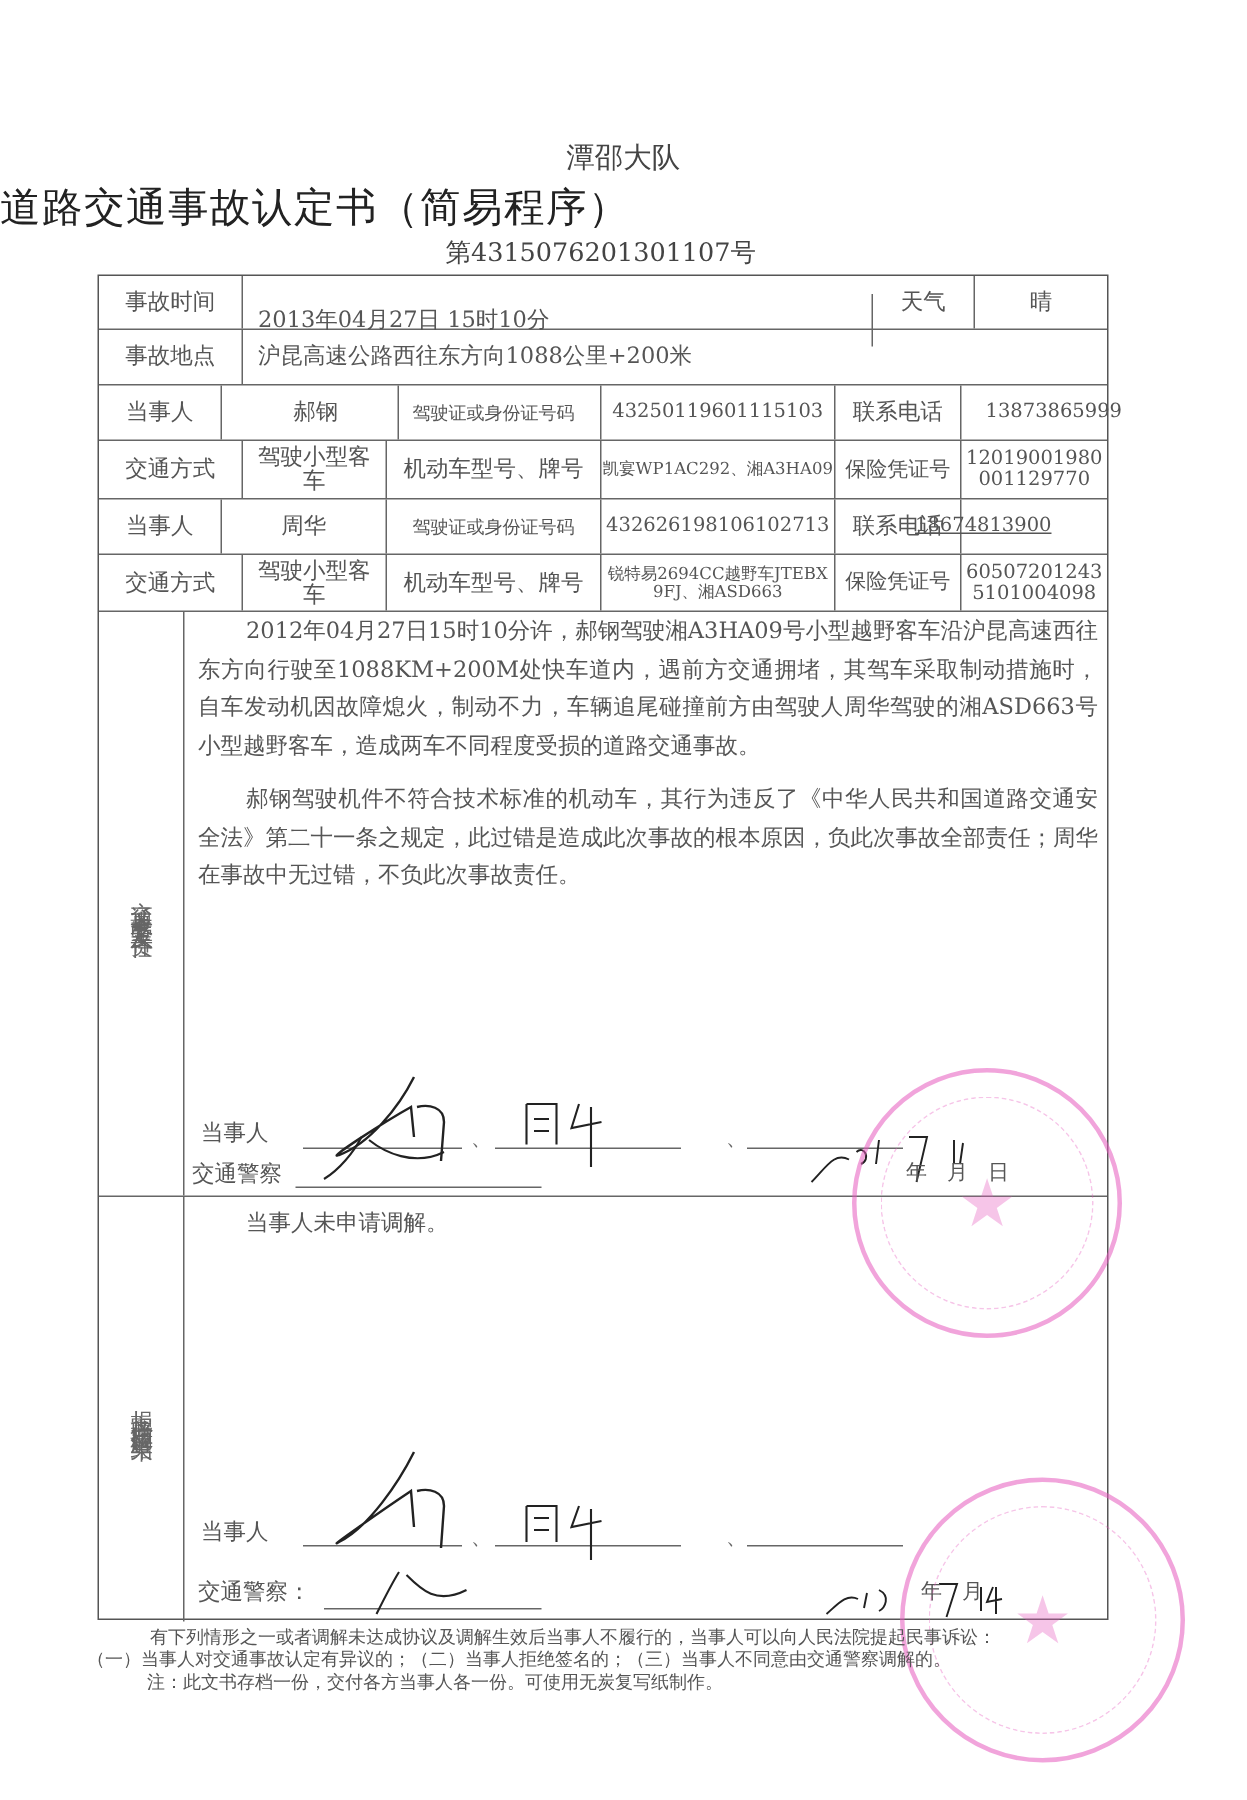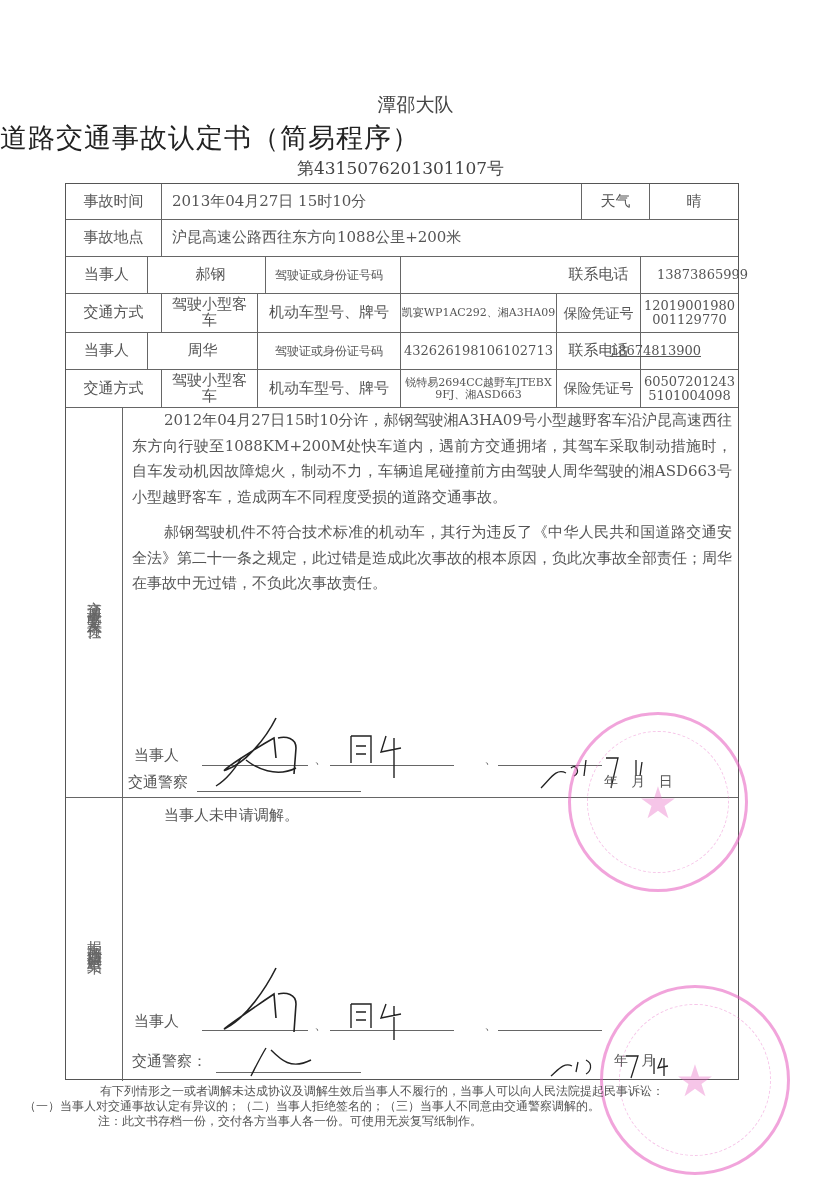--- a/index.html
+++ b/index.html
@@ -33,34 +33,35 @@
 <body>
 
 <div class="hdr1">潭邵大队</div>
 <div class="hdr2">道路交通事故认定书（简易程序）</div>
 <div class="hdr3">第4315076201301107号</div>
 
 <div class="frame">
 
   <div class="row" style="top:0;height:36px;">
     <div class="cell" style="left:0;width:96px;">事故时间</div>
-    <div class="cell left" style="left:96px;width:420px;">2013年04月27日  15时10分</div>
+    <div class="cell left" style="left:96px;width:420px;margin-top:12px;">2013年04月27日  15时10分</div>
     <div class="cell" style="left:516px;width:68px;">天气</div>
     <div class="cell noborder" style="left:584px;width:88px;">晴</div>
   </div>
 
   <div class="row" style="top:36px;height:37px;">
     <div class="cell" style="left:0;width:96px;">事故地点</div>
     <div class="cell left noborder" style="left:96px;width:576px;">沪昆高速公路西往东方向1088公里+200米</div>
   </div>
 
   <div class="row" style="top:73px;height:37px;">
     <div class="cell" style="left:0;width:82px;">当事人</div>
     <div class="cell" style="left:90px;width:110px;">郝钢</div>
     <div class="cell small" style="left:192px;width:143px;">驾驶证或身份证号码</div>
+    <div class="cell" style="left:335px;width:156px;font-size:13px;overflow:hidden;">43250119601115103</div>
     <div class="cell" style="left:491px;width:84px;">联系电话</div>
     <div class="cell noborder" style="left:575px;width:97px;font-size:13px;margin-left:13px;">13873865999</div>
   </div>
   <div class="row" style="top:110px;height:39px;">
     <div class="cell" style="left:0;width:96px;">交通方式</div>
     <div class="cell" style="left:96px;width:96px;padding:0 8px;">驾驶小型客车</div>
     <div class="cell" style="left:192px;width:143px;">机动车型号、牌号</div>
     <div class="cell xsmall" style="left:335px;width:156px;overflow:hidden;white-space:nowrap;">凯宴WP1AC292、湘A3HA09</div>
     <div class="cell" style="left:491px;width:84px;font-size:14px;">保险凭证号</div>
     <div class="cell noborder" style="left:575px;width:97px;font-size:13px;word-break:break-all;padding:0 3px;">12019001980001129770</div>
@@ -154,14 +155,14 @@
 <div class="seal" style="left:568px;top:712px;width:180px;height:180px;">
   <div class="inner"></div>
     <div class="star">★</div>
 </div>
 <div class="seal" style="left:600px;top:985px;width:190px;height:190px;">
   <div class="inner"></div>
     <div class="star">★</div>
 </div>
 
 <div class="foot" style="top:1084px;padding-left:100px;box-sizing:border-box;">有下列情形之一或者调解未达成协议及调解生效后当事人不履行的，当事人可以向人民法院提起民事诉讼：</div>
-<div class="foot" style="top:1099px;padding-left:24px;box-sizing:border-box;">（一）当事人对交通事故认定有异议的；（二）当事人拒绝签名的；（三）当事人不同意由交通警察调解的。</div>
+<div class="foot" style="top:1099px;padding-left:38px;box-sizing:border-box;margin-left:20px;">（一）当事人对交通事故认定有异议的；（二）当事人拒绝签名的；（三）当事人不同意由交通警察调解的。</div>
 <div class="foot" style="top:1114px;padding-left:98px;box-sizing:border-box;">注：此文书存档一份，交付各方当事人各一份。可使用无炭复写纸制作。</div>
 
 </body></html>

